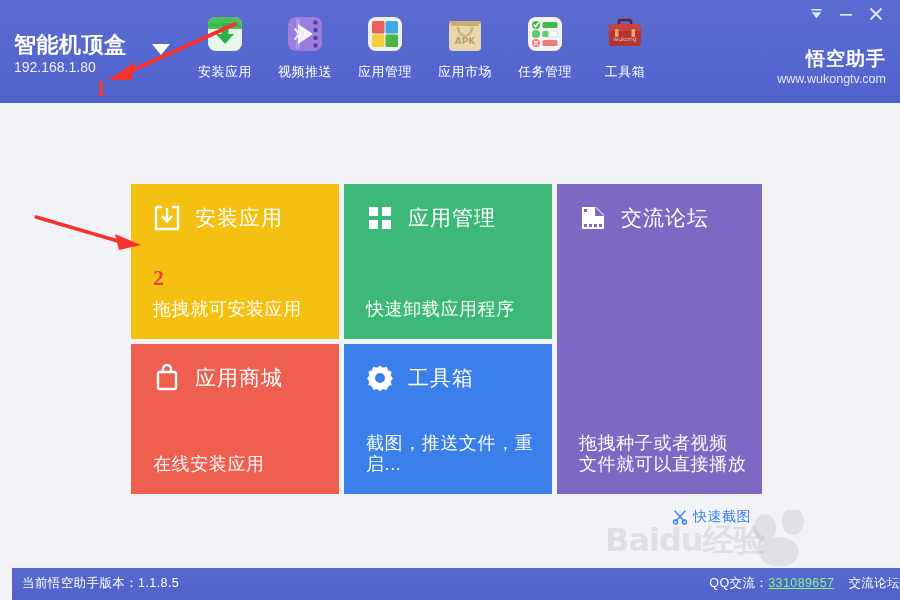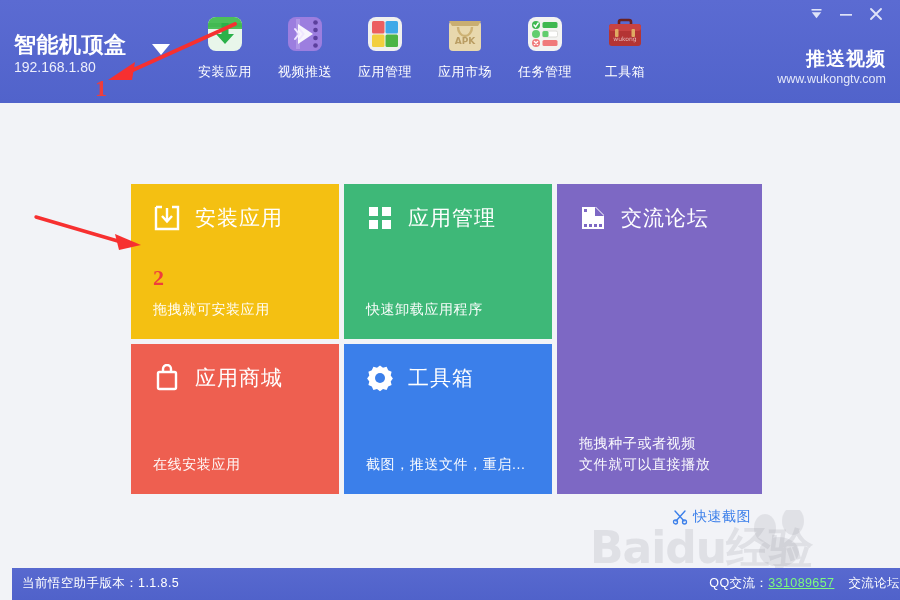--- a/index.html
+++ b/index.html
@@ -54,21 +54,21 @@
   .brand-name{color:#ffffff;font-size:19px;font-weight:bold;letter-spacing:1px;line-height:22px;}
   .brand-url{color:#e3e7fa;font-size:12.5px;line-height:17px;margin-top:1px;}
 
   
   .tiles{position:absolute;left:131px;top:184px;width:631px;height:310px;}
   .tile{position:absolute;box-sizing:border-box;cursor:pointer;overflow:hidden;}
   .tile-head{position:absolute;left:22px;top:20px;display:flex;align-items:center;}
   .tile-ico{width:28px;height:28px;position:relative;flex:0 0 28px;}
   .tile-title{color:#fff;font-size:21px;margin-left:14px;letter-spacing:1px;white-space:nowrap;}
   .tile-sub{
-    position:absolute;left:22px;bottom:19px;color:#ffffff;font-size:14px;
+    position:absolute;left:22px;bottom:19px;color:#ffffff;font-size:18px;
     line-height:21px;letter-spacing:.6px;opacity:.97;
   }
 
   .t-install{left:0;top:0;width:208px;height:155px;background:#f4c012;}
   .t-appmgr {left:213px;top:0;width:208px;height:155px;background:#3eb878;}
   .t-video  {left:426px;top:0;width:205px;height:310px;background:#7d68c4;}
   .t-store  {left:0;top:160px;width:208px;height:150px;background:#ee5f50;}
   .t-tools  {left:213px;top:160px;width:208px;height:150px;background:#3b7fea;}
 
   .badge-2{
@@ -82,21 +82,21 @@
     color:#3b7fea;font-size:14px;cursor:pointer;letter-spacing:.5px;
   }
   .quickshot .qs-ico{width:16px;height:16px;margin-right:5px;}
 
   
   .watermark{
     position:absolute;left:585px;top:516px;width:300px;height:80px;
     pointer-events:none;user-select:none;
   }
   .wm-text{
-    position:absolute;left:5px;top:3px;font-size:44px;font-weight:bold;
+    position:absolute;left:20px;top:3px;font-size:32px;font-weight:bold;
     color:rgba(150,150,160,.20);letter-spacing:-1px;
     font-family:"DejaVu Sans",sans-serif;white-space:nowrap;
   }
   .wm-sub{
     position:absolute;left:50px;top:52px;font-size:19px;
     color:rgba(150,150,160,.22);white-space:nowrap;
     font-family:"DejaVu Sans",sans-serif;
   }
   .wm-paw{position:absolute;left:162px;top:-6px;opacity:.17;}
 
@@ -237,21 +237,21 @@
             <rect x="28.5" y="17" width="3.5" height="8" rx="1" fill="#e0ab62"></rect>
             <text x="22" y="29" font-size="6" font-family="DejaVu Sans, sans-serif" fill="#e6b9b9" text-anchor="middle">wukong</text>
           </svg>
         </div>
         <div class="nav-label">工具箱</div>
       </div>
 
     </div>
 
     <div class="brand">
-      <div class="brand-name">推送视频</div>
+      <div class="brand-name">悟空助手</div>
       <div class="brand-url">www.wukongtv.com</div>
     </div>
   </div>
 
   <div class="tiles">
 
     <div class="tile t-install">
       <div class="tile-head">
         <div class="tile-ico">
           <svg width="28" height="28" viewBox="0 0 28 28">

